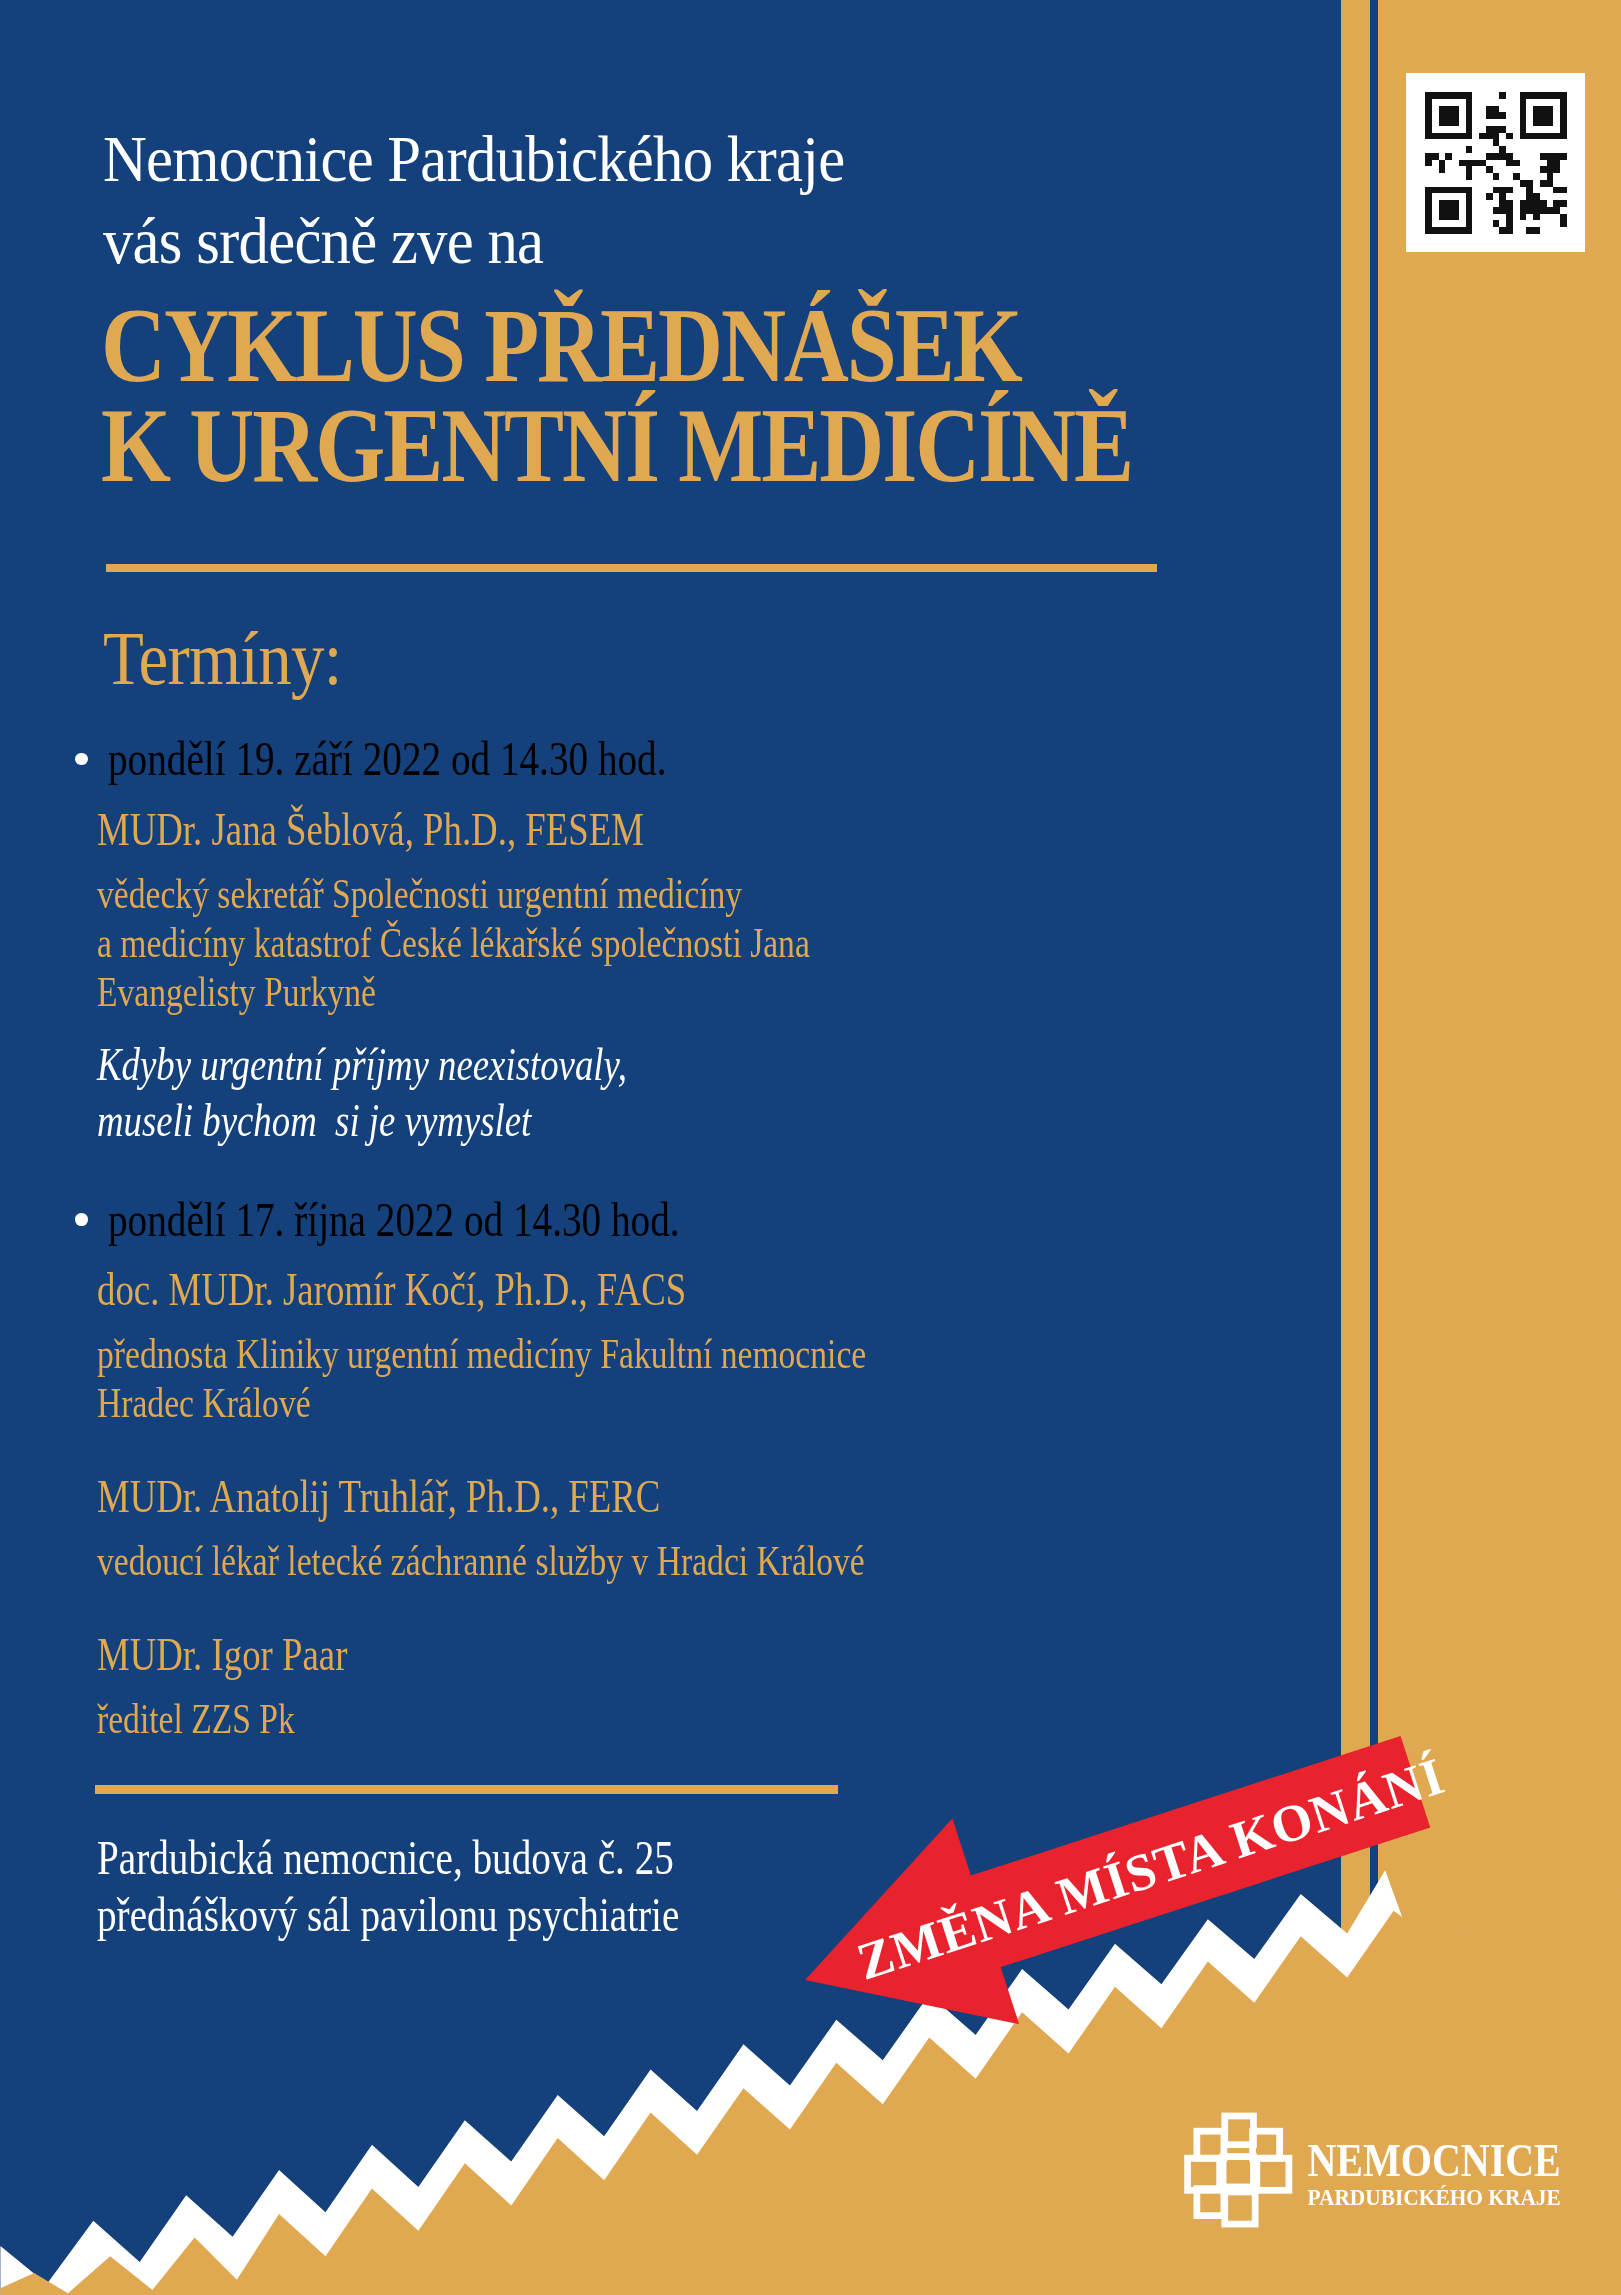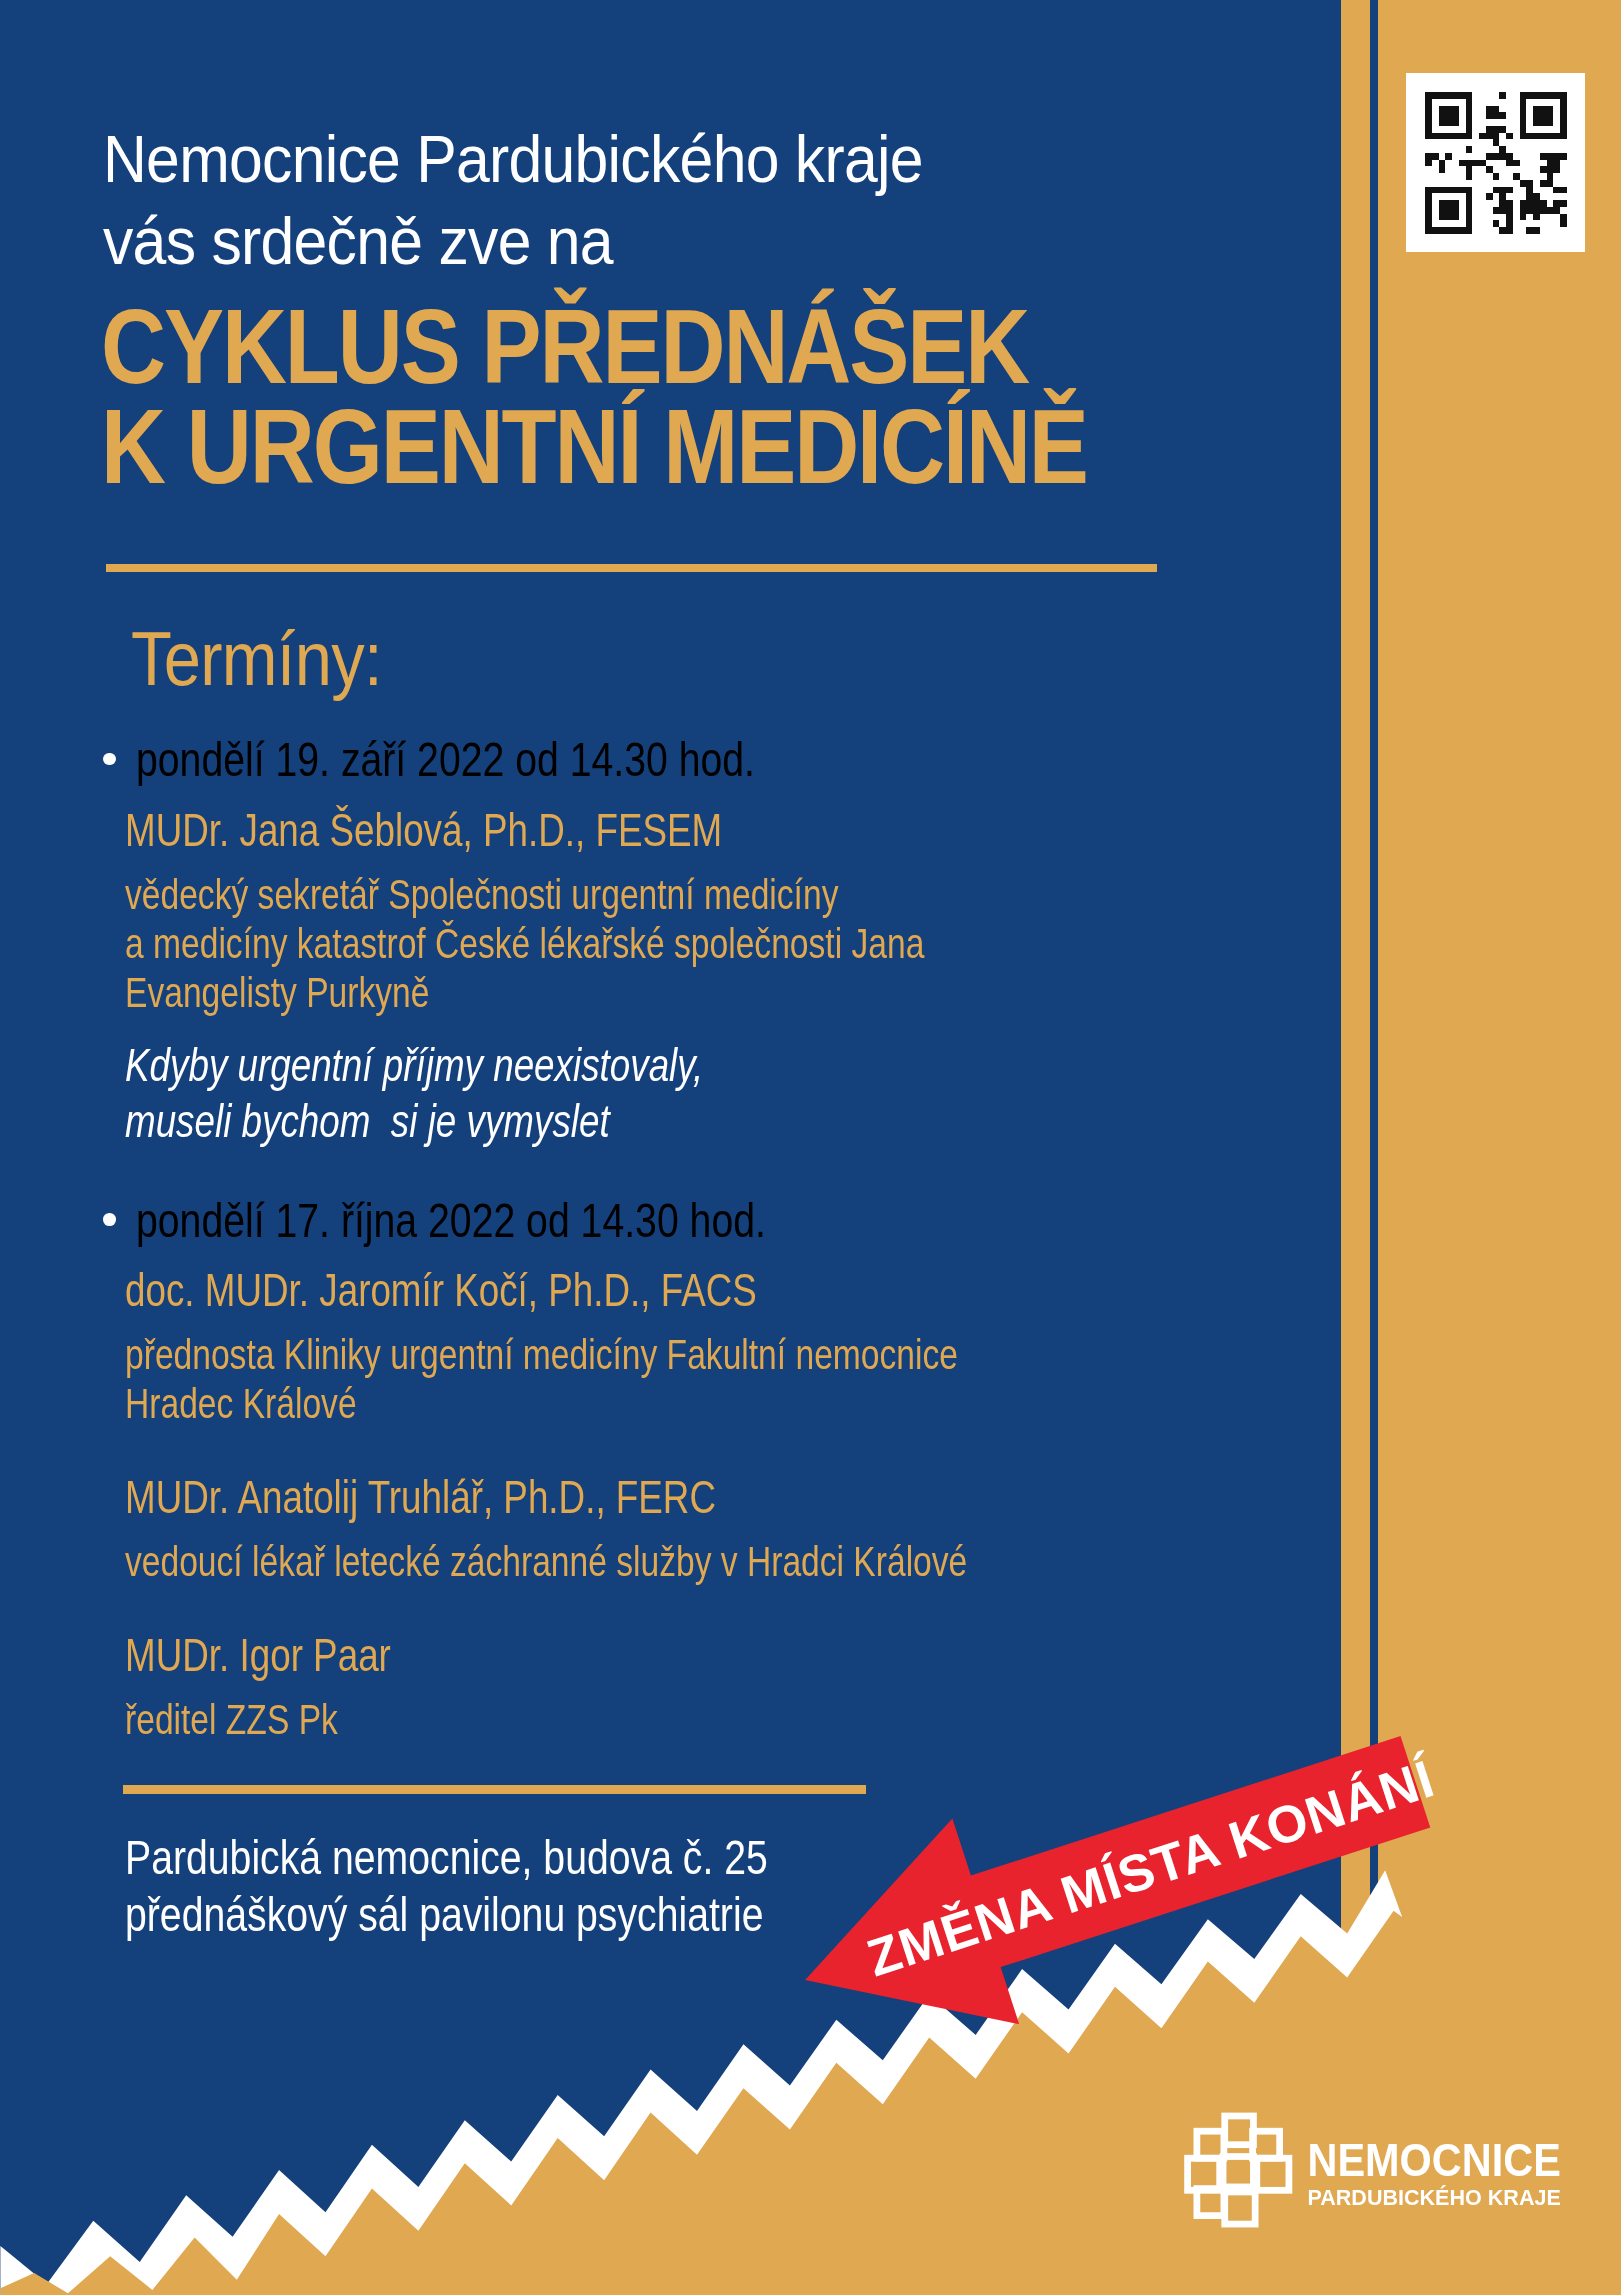--- a/index.html
+++ b/index.html
@@ -1,32 +1,32 @@
 <!DOCTYPE html>
 <html style="font-size:13.5px"><head>
 <meta charset="utf-8">
 <style>
   html,body{margin:0;padding:0;background:#888;}
   .poster{
     position:relative; width:1622px; height:2295px; overflow:hidden;
     background:#DFA851;
-    font-family:Liberation Sans, sans-serif;
+    font-family:Liberation Serif, serif;
   }
   .blue-main{position:absolute;left:0;top:0;width:1341px;height:2295px;background:#14407C;}
   .pinstripe{position:absolute;left:1370px;top:0;width:8.4px;height:1905px;background:#14407C;}
   .qr-box{position:absolute;left:1406px;top:73px;width:179px;height:179px;background:#FFFFFF;}
   .qr-box svg{position:absolute;left:18.6px;top:18.6px;}
 
   .header{position:absolute;left:103px;top:118px;color:#FFFFFF;font-size:66px;
           line-height:82px;letter-spacing:-0.8px;transform:scaleX(.92);transform-origin:0 0;white-space:pre-line;}
   .title{position:absolute;left:101px;top:296px;color:#DFA851;font-weight:bold;font-size:106px;
          line-height:100px;letter-spacing:-2.5px;transform:scaleX(.85);transform-origin:0 0;white-space:pre-line;}
   .rule1{position:absolute;left:106px;top:564px;width:1051px;height:8.4px;background:#DFA851;}
 
-  .content{position:absolute;left:95px;top:615px;width:1199px;margin-left:28px;}
+  .content{position:absolute;left:95px;top:615px;width:1199px;}
   .terminy{margin:0 0 30px 7.6px;color:#DFA851;font-size:76px;font-weight:400;
            letter-spacing:-0.8px;transform:scaleX(.88);transform-origin:0 0;}
   .item + .item{margin-top:44px;}
   .date{display:flex;align-items:center;color:#000000;font-size:49px;line-height:54px;}
   .dot{flex:0 0 auto;width:12.7px;height:12.7px;border-radius:50%;background:#FFFFFF;margin:0 20px 0 -20px;}
   .date-text{transform:scaleX(.8);transform-origin:0 50%;white-space:nowrap;}
   .speaker{margin:18.6px 0 0 1.7px;color:#DFA851;font-size:46px;line-height:50px;
            transform:scaleX(.8);transform-origin:0 0;white-space:nowrap;}
   .desc{margin:15px 0 0 1.7px;color:#DFA851;font-size:42px;line-height:49px;
         transform:scaleX(.8);transform-origin:0 0;white-space:pre-line;}

